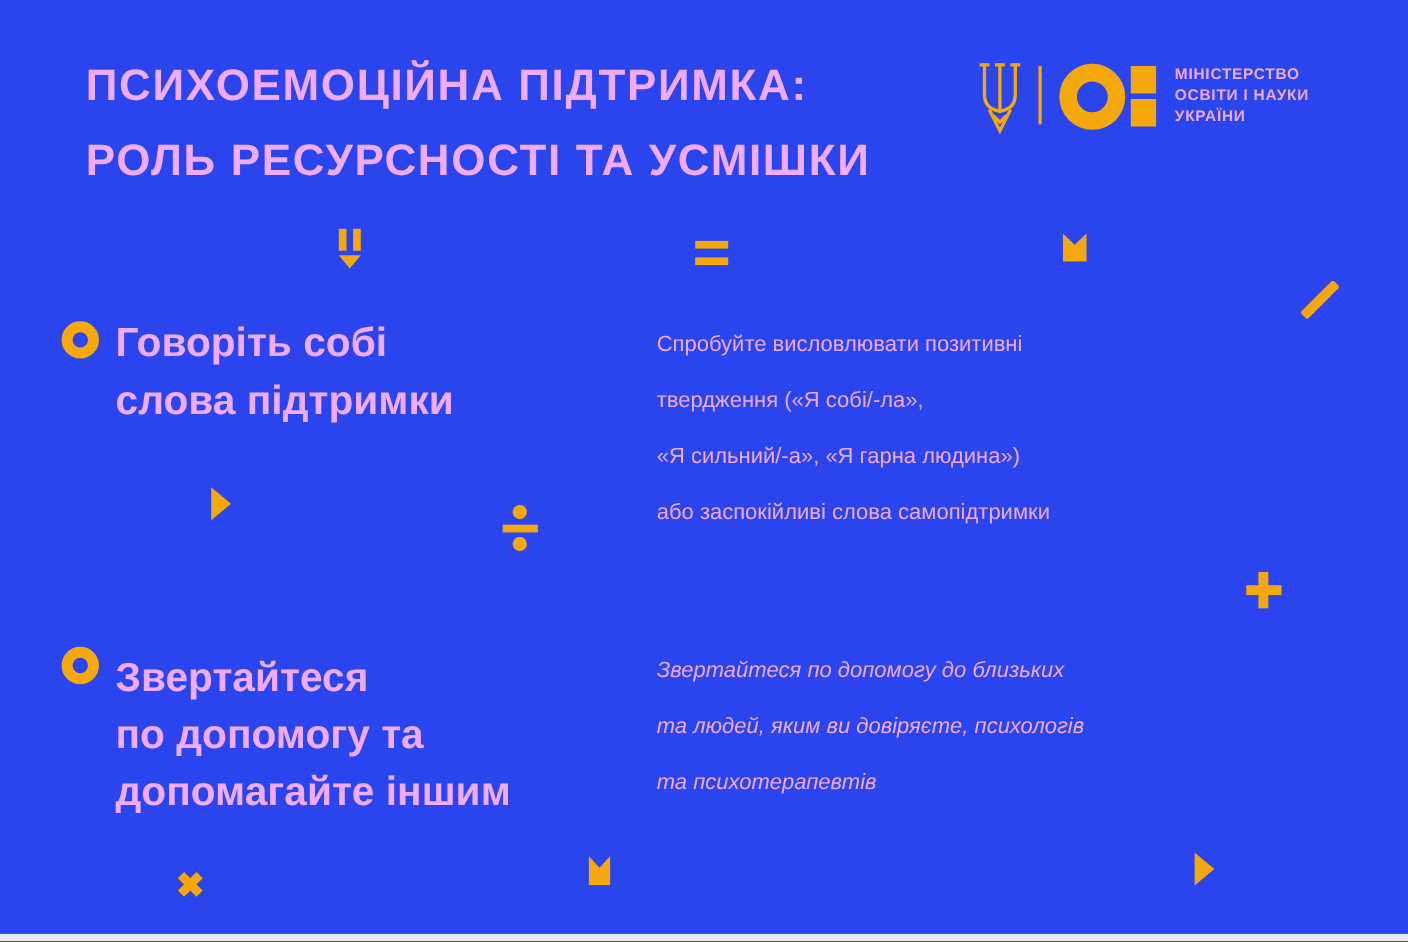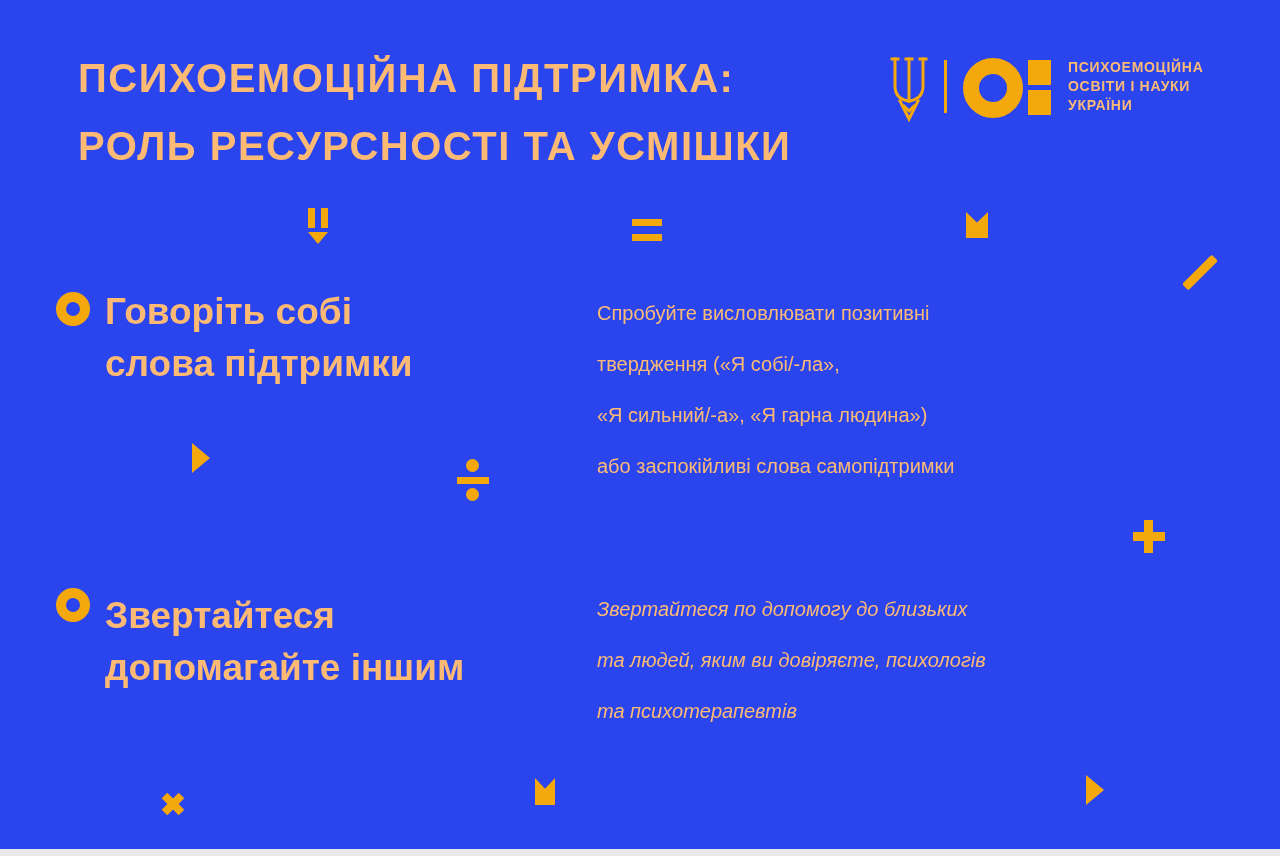--- a/index.html
+++ b/index.html
@@ -1,20 +1,20 @@
 <!DOCTYPE html>
 <html><head>
 <meta charset="utf-8">
 <style>
   html,body{margin:0;padding:0;background:#1b2aa8;}
   .canvas{
     position:relative;width:1280px;height:856px;overflow:hidden;
     background:#2B45EE;
     font-family:"Liberation Sans","DejaVu Sans",sans-serif;
-    color:#fdba74;
+    color:#f0abfc;
   }
   
   .title-block{position:absolute;left:78px;top:44px;}
   .title-line{font-size:40px;font-weight:bold;letter-spacing:1.5px;line-height:68px;white-space:nowrap;}
   
   .logo-cluster{position:absolute;left:886px;top:54px;width:330px;height:70px;}
   .trident{position:absolute;left:0;top:2px;}
   .logo-divider{position:absolute;left:58px;top:6px;width:3px;height:53px;background:#F5A80B;}
   .o-ring{position:absolute;left:77px;top:4px;width:28px;height:28px;border:16px solid #F5A80B;border-radius:50%;}
   .colon-sq{position:absolute;left:142px;width:23px;height:25px;background:#F5A80B;}
@@ -68,21 +68,21 @@
       <path d="M22 3 V45"></path>
       <path d="M5 3 H11 M19 3 H25 M33 3 H39"></path>
       <path d="M13 45 L22 63 L31 45"></path>
       <path d="M17 50 L22 55 L27 50"></path>
     </svg>
     <div class="logo-divider"></div>
     <div class="o-ring"></div>
     <div class="colon-sq sq1"></div>
     <div class="colon-sq sq2"></div>
     <div class="logo-text">
-      <div>ПСИХОЕМОЦІЙНА</div>
+      <div>МІНІСТЕРСТВО</div>
       <div>ОСВІТИ І НАУКИ</div>
       <div>УКРАЇНИ</div>
     </div>
   </div>
 
   <div class="deco quote-pointer" style="left:308px;top:208px;">
     <div class="b1"></div>
       <div class="b2"></div>
       <div class="tri"></div>
   </div>
@@ -117,20 +117,21 @@
   <div class="item-desc" style="left:597px;top:288px;">
     <div>Спробуйте висловлювати позитивні</div>
     <div>твердження («Я собі/-ла»,</div>
     <div>«Я сильний/-а», «Я гарна людина»)</div>
     <div>або заспокійливі слова самопідтримки</div>
   </div>
 
   <div class="ring-bullet" style="left:56px;top:588px;"></div>
   <div class="item-title" style="left:105px;top:590px;">
     <div>Звертайтеся</div>
+    <div>по допомогу та</div>
     <div>допомагайте іншим</div>
   </div>
   <div class="item-desc" style="left:597px;top:584px;font-style:italic;">
     <div>Звертайтеся по допомогу до близьких</div>
     <div>та людей, яким ви довіряєте, психологів</div>
     <div>та психотерапевтів</div>
   </div>
 
   <div class="bottom-strip"></div>
 </div>

